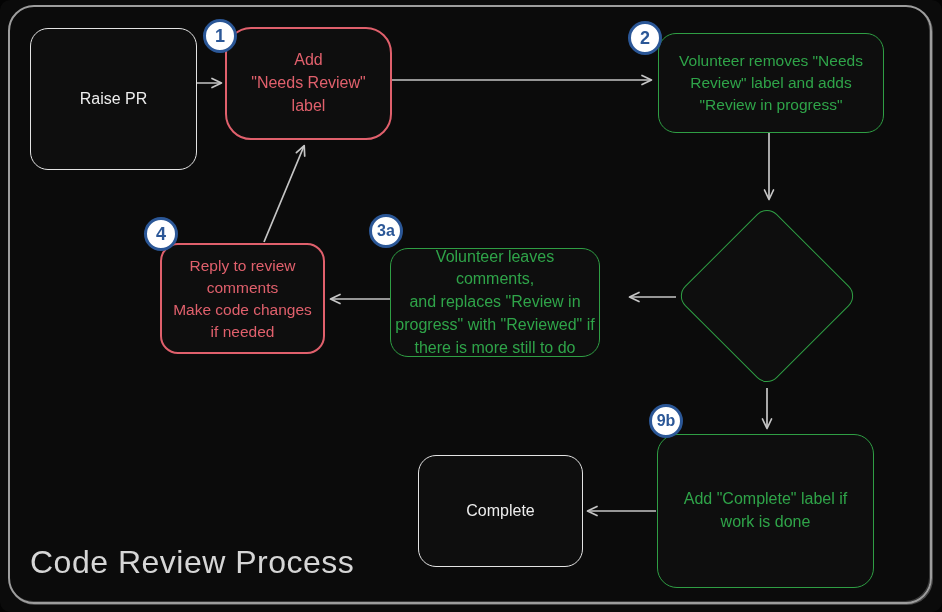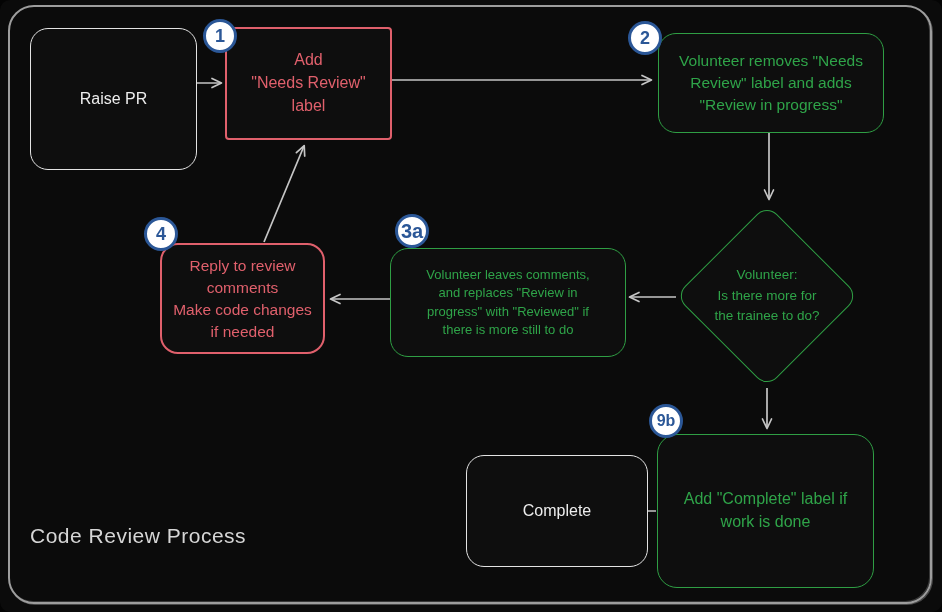--- a/index.html
+++ b/index.html
@@ -22,26 +22,26 @@
     display:flex; align-items:center; justify-content:center;
     text-align:center; white-space:pre-line;
     background:#0e0e0e; border-radius:18px; line-height:1.42;
     padding:4px;
   }
   .neutral { border:1.5px solid #e3e3e3; color:#ededed; font-size:16px; }
   .red     { border:2px solid #e0606c;  color:#e0606c; }
   .green   { border:1.6px solid #2f9e44; color:#2fa449; }
 
   .n-raise    { left:30px;  top:28px;  width:167px; height:142px; }
-  .n-step1    { left:225px; top:27px;  width:167px; height:113px; border-radius:4px; font-size:16px; }
+  .n-step1    { left:225px; top:27px;  width:167px; height:113px; border-radius:26px; font-size:16px; }
   .n-step2    { left:658px; top:33px;  width:226px; height:100px; font-size:15.5px; }
-  .n-step3a   { left:390px; top:248px; width:236px; height:109px; font-size:13px; }
+  .n-step3a   { left:390px; top:248px; width:210px; height:109px; font-size:16px; }
   .n-step4    { left:160px; top:243px; width:165px; height:111px; font-size:15.5px; }
   .n-step3b   { left:657px; top:434px; width:217px; height:154px; border-radius:20px; font-size:16px; }
-  .n-complete { left:418px; top:455px; width:182px; height:112px;margin-left:48px; }
+  .n-complete { left:418px; top:455px; width:165px; height:112px; }
 
   .diamond {
     position:absolute; left:702px; top:231px; width:130px; height:130px;
     border:1.6px solid #2f9e44; border-radius:14px; box-sizing:border-box;
     transform:rotate(45deg); background:#0e0e0e; z-index:2;
   }
   .decision-label {
     position:absolute; left:677px; top:251px; width:180px; height:90px; z-index:3;
     display:flex; align-items:center; justify-content:center;
     text-align:center; white-space:pre-line;
@@ -49,27 +49,27 @@
   }
 
   .badge {
     position:absolute; width:34px; height:34px; box-sizing:border-box; z-index:5;
     border-radius:50%; background:#ffffff; border:3px solid #2b5797;
     color:#2b5797; font-weight:bold; font-size:18px;
     display:flex; align-items:center; justify-content:center;
   }
   .b1  { left:203px; top:19px; }
   .b2  { left:628px; top:21px; }
-  .b3a { left:395px; top:214px; font-size:20px; }
+  .b3a { left:369px; top:214px; font-size:16px; }
   .b4  { left:144px; top:217px; }
   .b3b { left:649px; top:404px; font-size:16px; }
 
   .title {
-    position:absolute; left:30px; top:524px; z-index:2;
-    font-size:21px; color:#d6d6d6; letter-spacing:0.5px;
+    position:absolute; left:30px; top:544px; z-index:2;
+    font-size:32px; color:#d6d6d6; letter-spacing:0.5px;
   }
 </style>
 </head>
 <body>
 
 <div class="stage">
 
   <div class="frame"></div>
 
   <svg class="arrows" width="942" height="612">
@@ -100,23 +100,20 @@
 label</span>
   </div>
 
   <div class="node green n-step2">
     <span>Volunteer removes "Needs
 Review" label and adds
 "Review in progress"</span>
   </div>
 
   <div class="diamond"></div>
-  <div class="decision-label">Volunteer:
-Is there more for
-the trainee to do?</div>
 
   <div class="node green n-step3a">
     <span>Volunteer leaves comments,
 and replaces "Review in
 progress" with "Reviewed" if
 there is more still to do</span>
   </div>
 
   <div class="node red n-step4">
     <span>Reply to review

